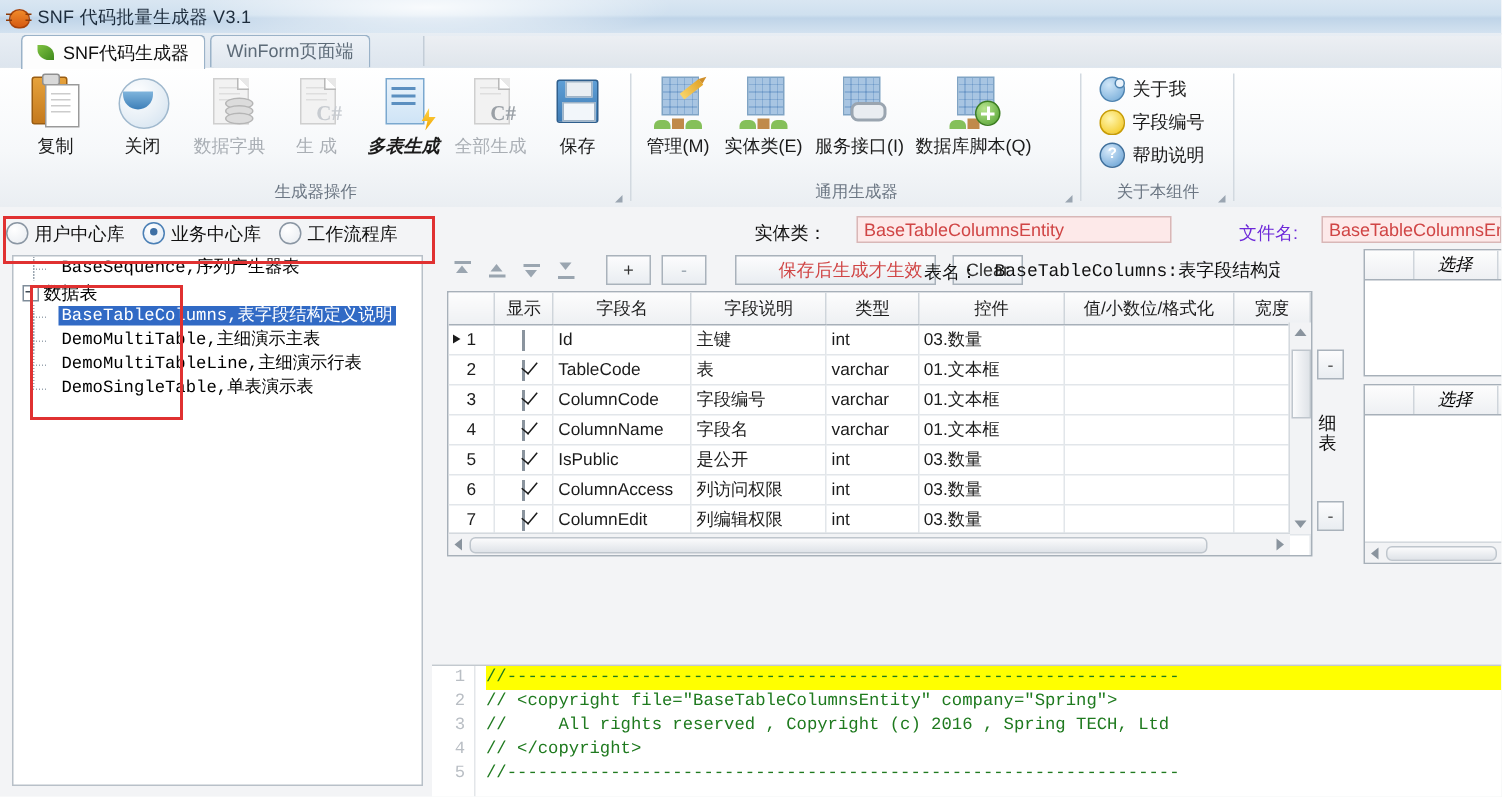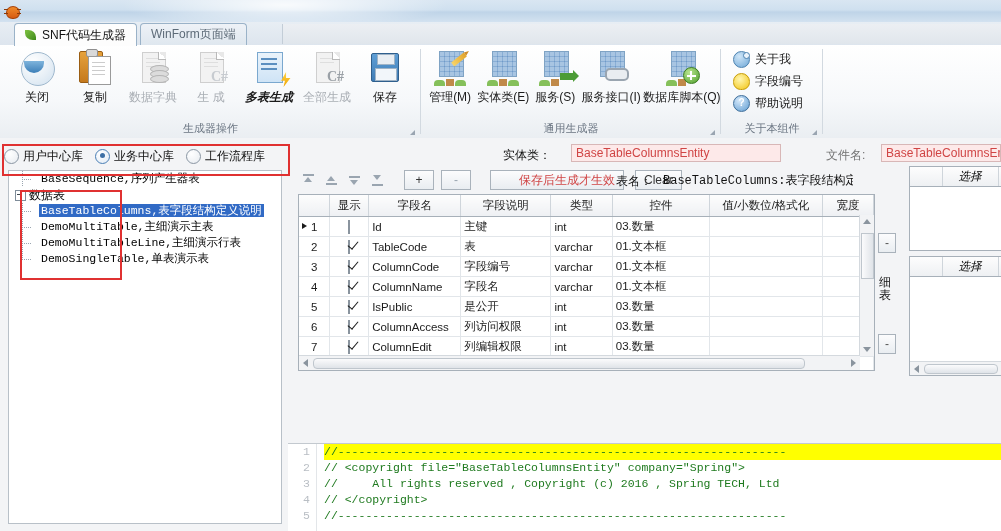--- a/index.html
+++ b/index.html
@@ -148,21 +148,21 @@
   .smallitem .sico{width:15px;height:15px;margin-right:5px;position:relative;flex:none;}
   .ico-about{border-radius:50%;background:radial-gradient(circle at 35% 30%,#cfe6f8,#6ea7d6);border:1px solid #4d83b0;}
   .ico-about:after{content:"";position:absolute;left:9px;top:0px;width:5px;height:5px;border:1px solid #4d83b0;border-radius:50%;background:#eaf3fb;}
   .ico-bulb{background:radial-gradient(circle at 40% 35%,#fff6b0,#f2c414);border-radius:50% 50% 45% 45%;border:1px solid #c79c06;}
   .ico-help{border-radius:50%;background:radial-gradient(circle at 35% 30%,#d6e9fa,#5f9cd1);border:1px solid #3f6f9b;
     color:#fff;font-size:10px;font-weight:bold;text-align:center;line-height:13px;}
 
   
   .leftpanel{position:absolute;left:0;top:138px;width:288px;height:393px;background:#f3f4f6;}
   .radiorow{position:absolute;left:4px;top:8px;width:276px;height:20px;display:flex;align-items:center;}
-  .radio{display:flex;align-items:center;margin-right:12px;font-size:12px;color:#111;}
+  .radio{display:flex;margin-right:12px;font-size:12px;color:#111;}
   .radio .dot{width:13px;height:13px;border-radius:50%;border:1px solid #8a96a3;background:radial-gradient(circle at 35% 30%,#ffffff,#e7ebf0);margin-right:4px;flex:none;}
   .radio.sel .dot{border-color:#4a7fb5;background:radial-gradient(circle at 35% 30%,#ffffff,#dfe9f4);}
   .radio.sel .dot:after{content:"";display:block;margin:3px auto 0;width:5px;height:5px;border-radius:50%;background:#3d6fa5;}
 
   .tree{position:absolute;left:8px;top:32px;width:272px;height:352px;background:#fff;border:1px solid #b8c0c8;overflow:hidden;}
   .tnode{position:relative;height:16px;line-height:16px;font-family:"Liberation Mono","DejaVu Sans Mono",monospace;font-size:11.5px;white-space:nowrap;}
   .tnode.root{padding-left:6px;font-family:"Liberation Sans",sans-serif;font-size:12px;}
   .expander{position:absolute;left:6px;top:3px;width:9px;height:9px;border:1px solid #7f8c99;background:#fff;}
   .expander:before{content:"";position:absolute;left:1px;top:3px;width:5px;height:1px;background:#3d4852;}
   .tnode.child{padding-left:30px;}
@@ -182,21 +182,21 @@
 
   .tabrow{position:absolute;left:4px;top:6px;height:20px;display:flex;align-items:flex-end;}
   .wtab{height:19px;box-sizing:border-box;display:flex;align-items:center;padding:0 6px;font-size:12px;
     border:1px solid #9aa5b0;border-bottom:none;background:linear-gradient(to bottom,#fbfcfd,#eceff3);
     margin-right:2px;border-radius:2px 2px 0 0;}
   .wtab.active{background:#fff;height:20px;color:#000;}
 
   .lbl-entity{position:absolute;left:215px;top:9px;font-size:12px;color:#111;}
   .inp-entity{position:absolute;left:283px;top:6px;width:210px;height:18px;box-sizing:border-box;
     background:#fde9e9;border:1px solid #d8b7b7;color:#d04545;font-size:12px;padding:1px 4px;}
-  .lbl-file{position:absolute;left:538px;top:9px;font-size:12px;color:#737373;}
+  .lbl-file{position:absolute;left:538px;top:9px;font-size:12px;color:#6d28d9;}
   .inp-file{position:absolute;left:593px;top:6px;width:120px;height:18px;box-sizing:border-box;
     background:#fde9e9;border:1px solid #d8b7b7;color:#d04545;font-size:12px;padding:1px 4px;overflow:hidden;white-space:nowrap;}
 
   .toolrow{position:absolute;left:10px;top:31px;height:22px;display:flex;align-items:center;}
   .tbtn{height:20px;min-width:20px;box-sizing:border-box;display:flex;align-items:center;justify-content:center;
     border:1px solid #a9b2bb;background:linear-gradient(to bottom,#fcfcfd,#e9edf1);margin-right:3px;font-size:12px;color:#333;}
   .tbtn.flat{border-color:transparent;background:transparent;}
   .tbtn .gl{width:13px;height:13px;position:relative;}
   .tbtn .gl .bar{position:absolute;left:1px;width:11px;height:2px;background:#9aa5b0;}
   .tbtn .gl .tri{position:absolute;left:2px;width:0;height:0;border-left:4.5px solid transparent;border-right:4.5px solid transparent;}
@@ -267,58 +267,59 @@
 
   <div class="titlebar">
     <div class="title-glow"></div>
     <div class="app-icon">
       <div class="bug"></div>
       <div class="leg" style="left:-1px;top:5px;"></div>
       <div class="leg" style="left:-1px;top:9px;"></div>
       <div class="leg" style="right:-1px;top:5px;"></div>
       <div class="leg" style="right:-1px;top:9px;"></div>
     </div>
+    <span class="title-text">SNF 代码批量生成器 V3.1</span>
   </div>
 
   <div class="tabstrip">
     <div class="tab-rest"></div>
     <div class="tab active">
       <span class="leaf"></span>
       <span>SNF代码生成器</span>
     </div>
     <div class="tab inactive">
       <span>WinForm页面端</span>
     </div>
   </div>
 
   <div class="ribbon">
 
     <div class="rgroup" style="left:0;width:421px;">
       <div class="rgbody" style="padding-left:8px;">
         <div class="btn-big">
           <span class="ico">
-            <span class="circleIcon"></span>
-              <span class="wave"></span>
-          </span>
-          <span class="cap">关闭</span>
-        </div>
-        <div class="btn-big">
-          <span class="ico">
             <span class="clipboard">
                 <span class="clip"></span>
               </span>
             <span class="paper2">
                 <i class="ln" style="top:5px"></i>
                 <i class="ln" style="top:9px"></i>
                 <i class="ln" style="top:13px"></i>
                 <i class="ln" style="top:17px"></i>
               </span>
           </span>
           <span class="cap">复制</span>
         </div>
+        <div class="btn-big">
+          <span class="ico">
+            <span class="circleIcon"></span>
+              <span class="wave"></span>
+          </span>
+          <span class="cap">关闭</span>
+        </div>
         <div class="btn-big dim gray">
           <span class="ico">
             <span class="sheet">
                 <i class="ln" style="top:5px"></i>
                 <i class="ln" style="top:9px"></i>
                 <i class="ln" style="top:13px"></i>
               </span>
             <span class="db">
                 <i class="disc" style="top:0"></i>
                 <i class="disc" style="top:5px"></i>
@@ -391,31 +392,20 @@
         <div class="btn-big" style="width:60px">
           <span class="ico">
             <span class="bldg"></span>
               <span class="ground">
                 <i class="g1"></i>
                 <i class="g3"></i>
                 <i class="g2"></i>
               </span>
           </span>
           <span class="cap">实体类(E)</span>
-        </div>
-        <div class="btn-big" style="width:52px">
-          <span class="ico">
-            <span class="bldg"></span>
-              <span class="ground">
-                <i class="g1"></i>
-                <i class="g3"></i>
-              </span>
-              <span class="arrowR"></span>
-          </span>
-          <span class="cap">服务(S)</span>
         </div>
         <div class="btn-big" style="width:68px">
           <span class="ico">
             <span class="bldg"></span>
               <span class="chain"></span>
           </span>
           <span class="cap">服务接口(I)</span>
         </div>
         <div class="btn-big" style="width:84px">
           <span class="ico">

